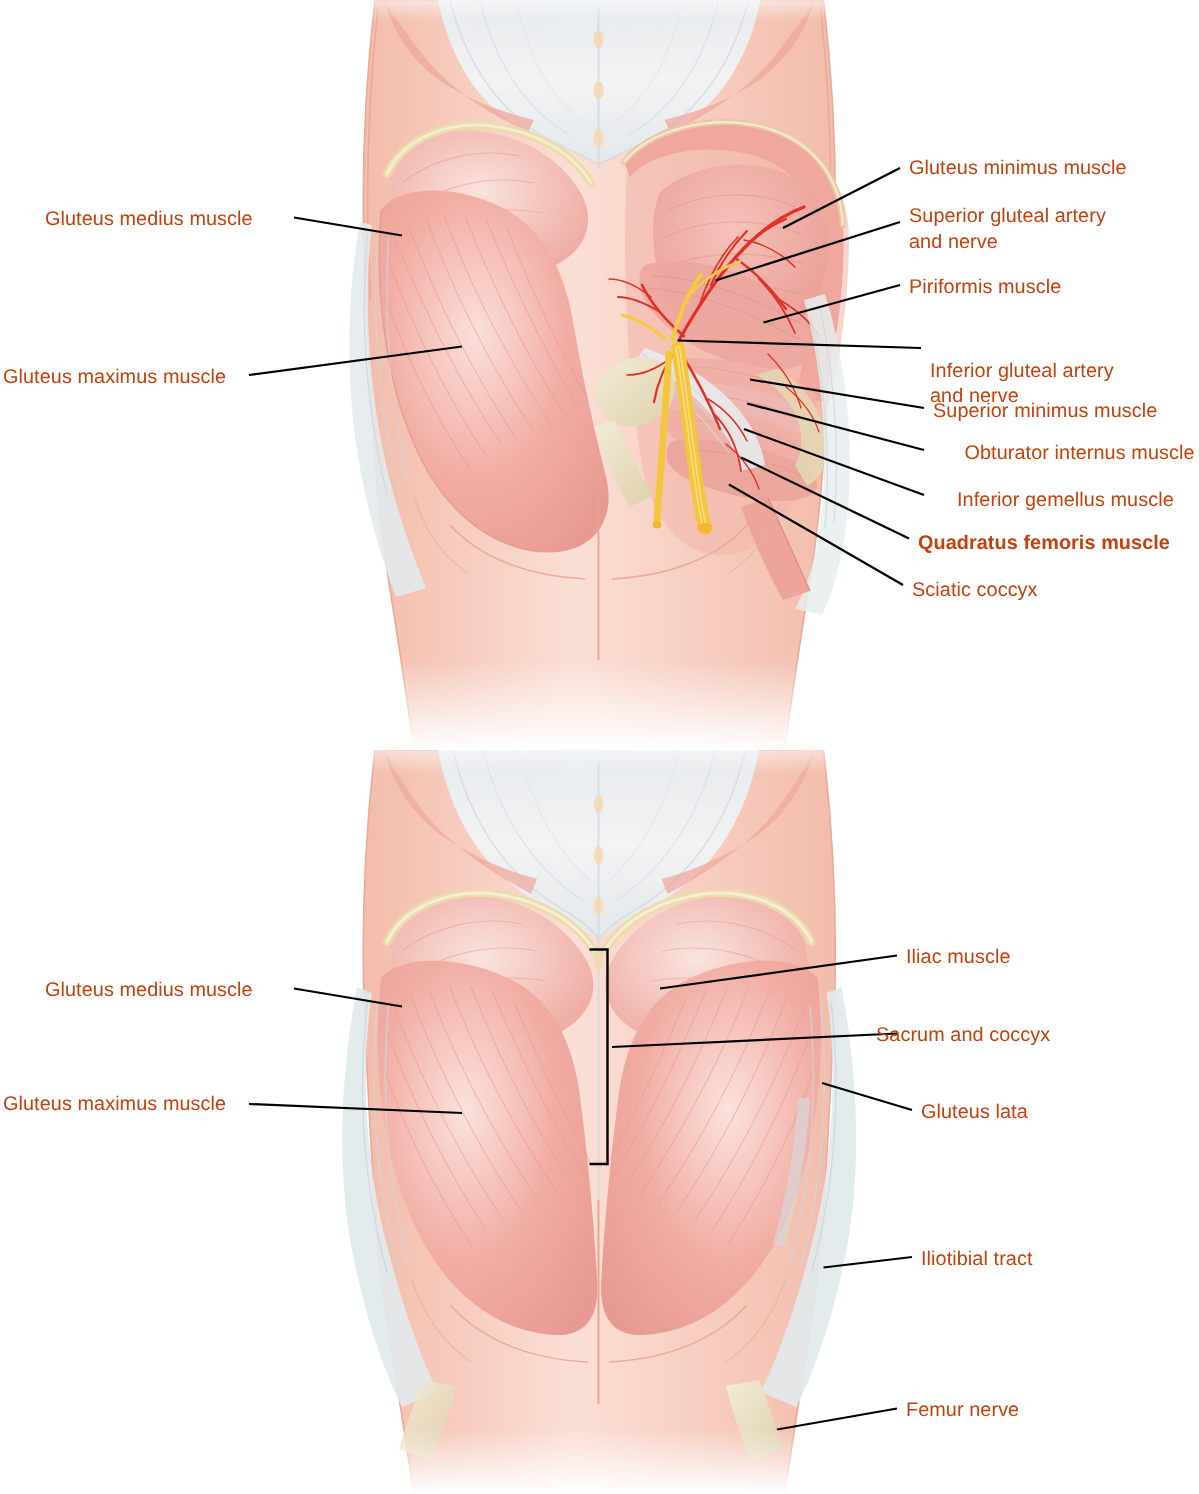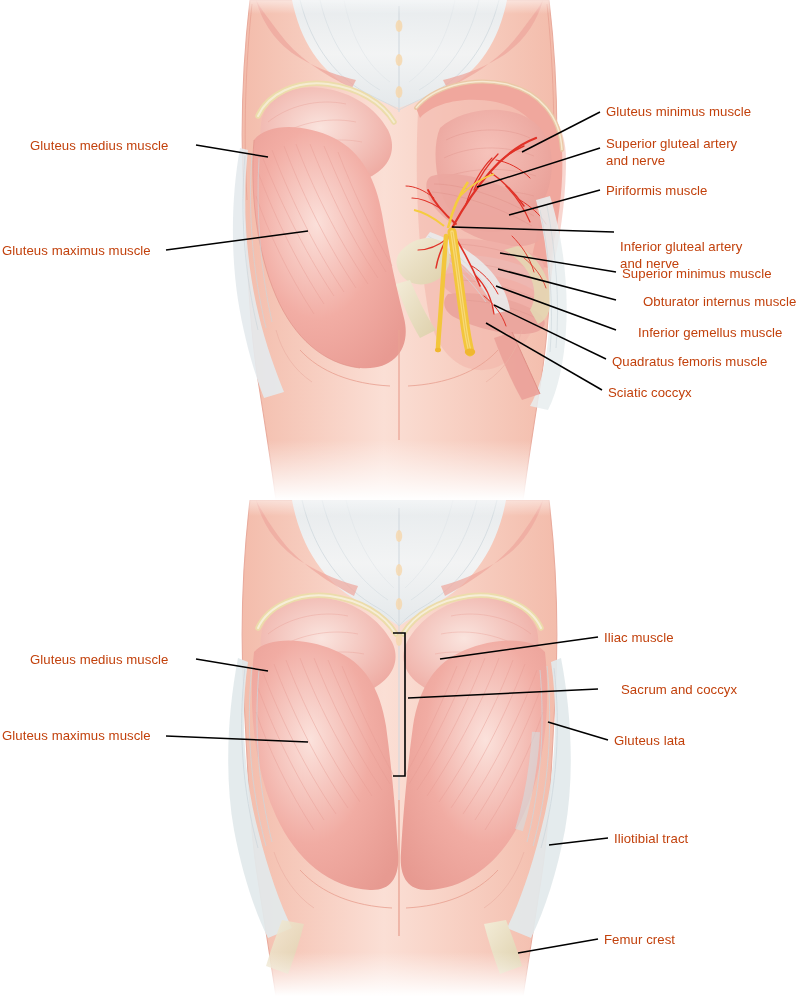--- a/index.html
+++ b/index.html
@@ -262,21 +262,21 @@
     <div id="labels-top">
         <div class="label l" style="left: 30px; top: 138px;"><div>Gluteus medius muscle</div></div>
         <div class="label l" style="left: 2px; top: 243px;"><div>Gluteus maximus muscle</div></div>
         <div class="label r" style="left: 606px; top: 104px;"><div>Gluteus minimus muscle</div></div>
         <div class="label r" style="left: 606px; top: 136px;"><div>Superior gluteal artery</div><div>and nerve</div></div>
         <div class="label r" style="left: 606px; top: 183px;"><div>Piriformis muscle</div></div>
         <div class="label r" style="left: 620px; top: 215px; margin-top: 24px;"><div>Inferior gluteal artery</div><div>and nerve</div></div>
         <div class="label r" style="left: 622px; top: 266px;"><div>Superior minimus muscle</div></div>
         <div class="label r" style="left: 622px; top: 294px; margin-left: 21px;"><div>Obturator internus muscle</div></div>
         <div class="label r" style="left: 622px; top: 325px; margin-left: 16px;"><div>Inferior gemellus muscle</div></div>
-        <div class="label r" style="left: 612px; top: 354px;"><div>Quadratus femoris muscle</div></div>
+        <div class="label r" style="left: 612px; top: 354px; font-weight: bold;"><div>Quadratus femoris muscle</div></div>
         <div class="label r" style="left: 608px; top: 385px;"><div>Sciatic coccyx</div></div>
       </div>
   </div>
 
   <div class="panel" id="panel-bottom">
     <svg class="art" width="799" height="496" viewBox="0 0 799 496">
       <defs>
         <radialGradient id="bmaxL" cx=".40" cy=".40" r=".75">
           <stop offset="0" stop-color="#fbe2dc"></stop>
             <stop offset=".55" stop-color="#f1aca3"></stop>
@@ -426,19 +426,19 @@
         </g>
       <g stroke="#000000" stroke-width="1.6" fill="none" id="bracket-g">
           <path d="M393,133 L405,133 L405,276 L393,276"></path>
         </g>
     </svg>
 
     <div id="labels-bottom">
         <div class="label l" style="left: 30px; top: 152px;"><div>Gluteus medius muscle</div></div>
         <div class="label l" style="left: 2px; top: 228px;"><div>Gluteus maximus muscle</div></div>
         <div class="label r" style="left: 604px; top: 130px;"><div>Iliac muscle</div></div>
-        <div class="label r" style="left: 621px; top: 182px;"><div>Sacrum and coccyx</div></div>
+        <div class="label r" style="left: 584px; top: 182px;"><div>Sacrum and coccyx</div></div>
         <div class="label r" style="left: 614px; top: 233px;"><div>Gluteus lata</div></div>
         <div class="label r" style="left: 614px; top: 331px; text-align: center;"><div>Iliotibial tract</div></div>
-        <div class="label r" style="left: 604px; top: 432px;"><div>Femur crest</div></div>
+        <div class="label r" style="left: 604px; top: 432px;"><div>Femur nerve</div></div>
       </div>
   </div>
 </div>
 
 </body></html>

